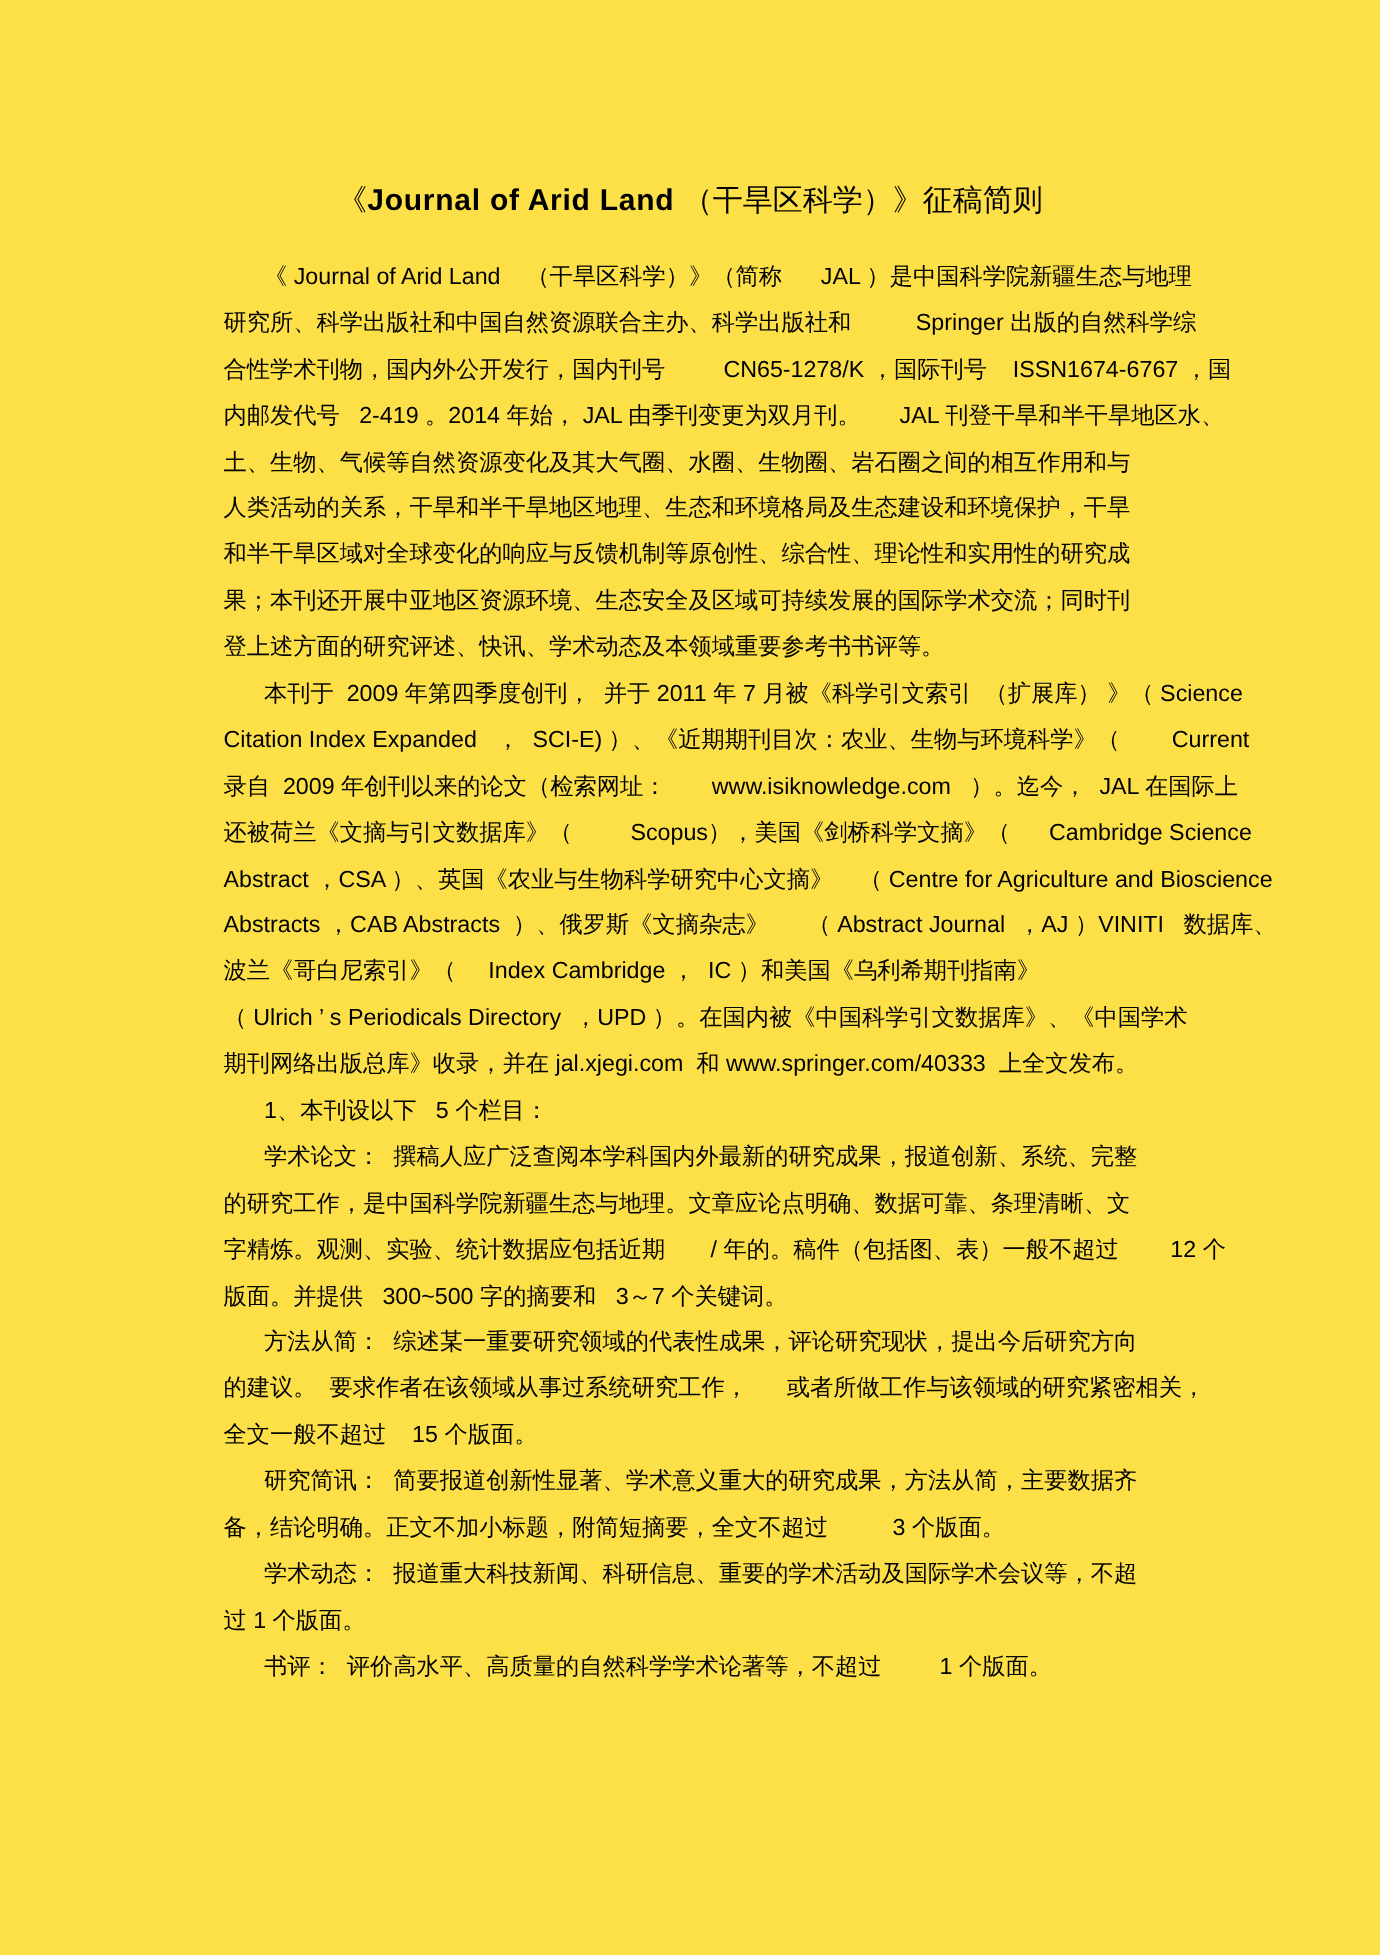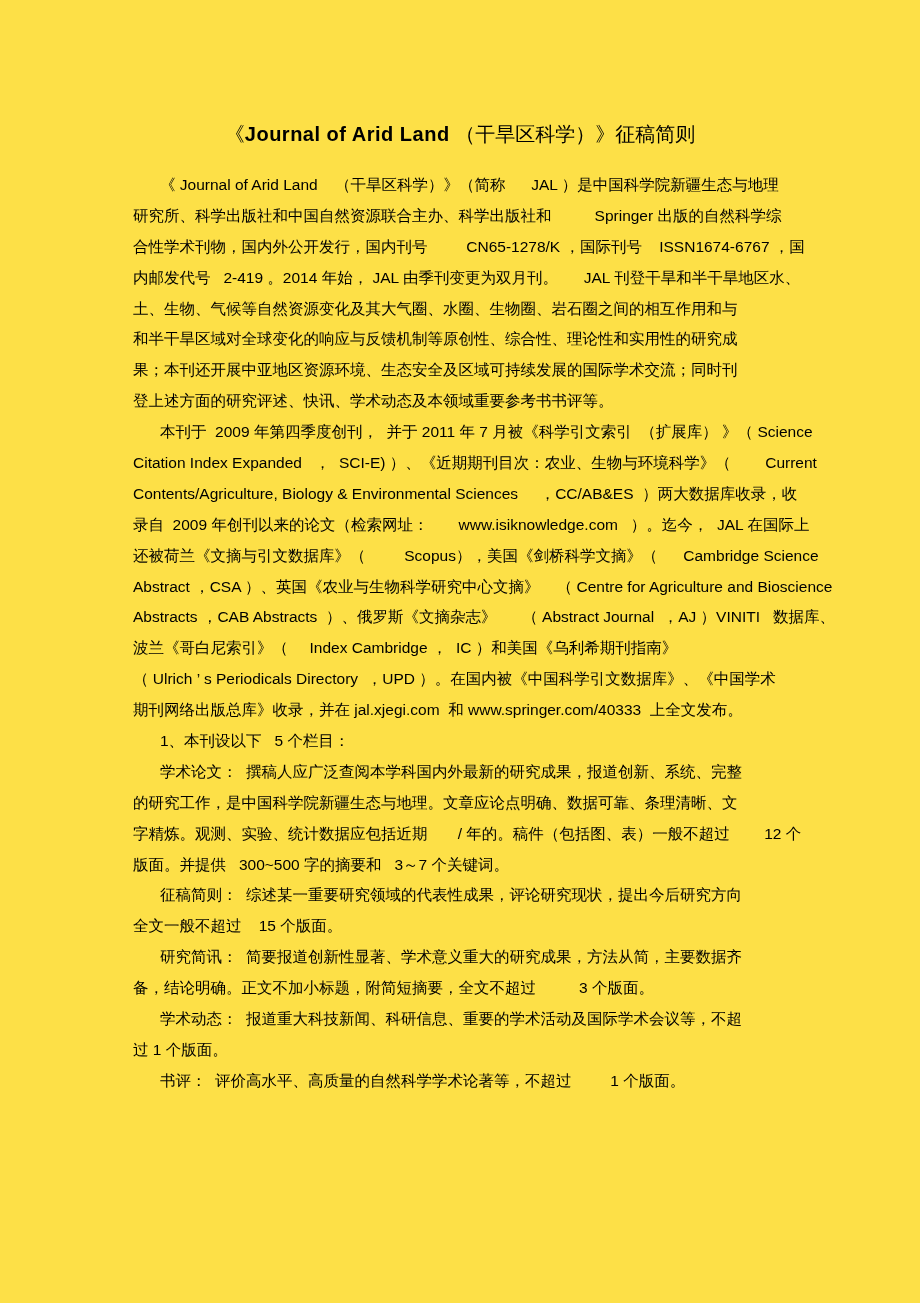--- a/index.html
+++ b/index.html
@@ -27,21 +27,21 @@
     white-space: pre;
     color: #000000;
   }
   .doc-title .journal-bold {
     font-weight: bold;
     letter-spacing: 0.5px;
   }
   .doc-body {
     position: absolute;
     top: 170px;
-    left: 133px;
+    left: 149px;
     width: 700px;
   }
   .doc-line {
     font-size: 15.5px;
     line-height: 30.9px;
     height: 30.9px;
     white-space: pre;
     color: #000000;
   }
   .doc-line.indent {
@@ -54,39 +54,40 @@
 <div class="page">
 
   <div class="doc-title"><span>《</span><span class="journal-bold">Journal of Arid Land</span><span> （干旱区科学）》征稿简则</span></div>
 
   <div class="doc-body">
       <div class="doc-line indent">《 Journal of Arid Land    （干旱区科学）》（简称      JAL ）是中国科学院新疆生态与地理</div>
       <div class="doc-line">研究所、科学出版社和中国自然资源联合主办、科学出版社和          Springer 出版的自然科学综</div>
       <div class="doc-line">合性学术刊物，国内外公开发行，国内刊号         CN65-1278/K ，国际刊号    ISSN1674-6767 ，国</div>
       <div class="doc-line">内邮发代号   2-419 。2014 年始， JAL 由季刊变更为双月刊。      JAL 刊登干旱和半干旱地区水、</div>
       <div class="doc-line">土、生物、气候等自然资源变化及其大气圈、水圈、生物圈、岩石圈之间的相互作用和与</div>
+      <div class="doc-line">人类活动的关系，干旱和半干旱地区地理、生态和环境格局及生态建设和环境保护，干旱</div>
       <div class="doc-line">和半干旱区域对全球变化的响应与反馈机制等原创性、综合性、理论性和实用性的研究成</div>
       <div class="doc-line">果；本刊还开展中亚地区资源环境、生态安全及区域可持续发展的国际学术交流；同时刊</div>
       <div class="doc-line">登上述方面的研究评述、快讯、学术动态及本领域重要参考书书评等。</div>
       <div class="doc-line indent">本刊于  2009 年第四季度创刊，  并于 2011 年 7 月被《科学引文索引  （扩展库） 》（ Science</div>
       <div class="doc-line">Citation Index Expanded   ，  SCI-E) ）、《近期期刊目次：农业、生物与环境科学》（        Current</div>
-      <div class="doc-line">Contents/Agriculture, Biology &amp; Environmental Sciences     ，CC/AB&amp;ES  ）两大数据库收录，收</div>
       <div class="doc-line">录自  2009 年创刊以来的论文（检索网址：       www.isiknowledge.com   ）。迄今，  JAL 在国际上</div>
       <div class="doc-line">还被荷兰《文摘与引文数据库》（         Scopus），美国《剑桥科学文摘》（      Cambridge Science</div>
       <div class="doc-line">Abstract ，CSA ）、英国《农业与生物科学研究中心文摘》    （ Centre for Agriculture and Bioscience</div>
       <div class="doc-line">Abstracts ，CAB Abstracts  ）、俄罗斯《文摘杂志》      （ Abstract Journal  ，AJ ）VINITI   数据库、</div>
       <div class="doc-line">波兰《哥白尼索引》（     Index Cambridge ，  IC ）和美国《乌利希期刊指南》</div>
       <div class="doc-line">（ Ulrich ’ s Periodicals Directory  ，UPD ）。在国内被《中国科学引文数据库》、《中国学术</div>
       <div class="doc-line">期刊网络出版总库》收录，并在 jal.xjegi.com  和 www.springer.com/40333  上全文发布。</div>
       <div class="doc-line indent">1、本刊设以下   5 个栏目：</div>
       <div class="doc-line indent">学术论文：  撰稿人应广泛查阅本学科国内外最新的研究成果，报道创新、系统、完整</div>
       <div class="doc-line">的研究工作，是中国科学院新疆生态与地理。文章应论点明确、数据可靠、条理清晰、文</div>
       <div class="doc-line">字精炼。观测、实验、统计数据应包括近期       / 年的。稿件（包括图、表）一般不超过        12 个</div>
       <div class="doc-line">版面。并提供   300~500 字的摘要和   3～7 个关键词。</div>
-      <div class="doc-line indent">征稿简则：  综述某一重要研究领域的代表性成果，评论研究现状，提出今后研究方向</div>
+      <div class="doc-line indent">方法从简：  综述某一重要研究领域的代表性成果，评论研究现状，提出今后研究方向</div>
+      <div class="doc-line">的建议。  要求作者在该领域从事过系统研究工作，      或者所做工作与该领域的研究紧密相关，</div>
       <div class="doc-line">全文一般不超过    15 个版面。</div>
       <div class="doc-line indent">研究简讯：  简要报道创新性显著、学术意义重大的研究成果，方法从简，主要数据齐</div>
       <div class="doc-line">备，结论明确。正文不加小标题，附简短摘要，全文不超过          3 个版面。</div>
       <div class="doc-line indent">学术动态：  报道重大科技新闻、科研信息、重要的学术活动及国际学术会议等，不超</div>
       <div class="doc-line">过 1 个版面。</div>
       <div class="doc-line indent">书评：  评价高水平、高质量的自然科学学术论著等，不超过         1 个版面。</div>
     </div>
 
 </div>
 

